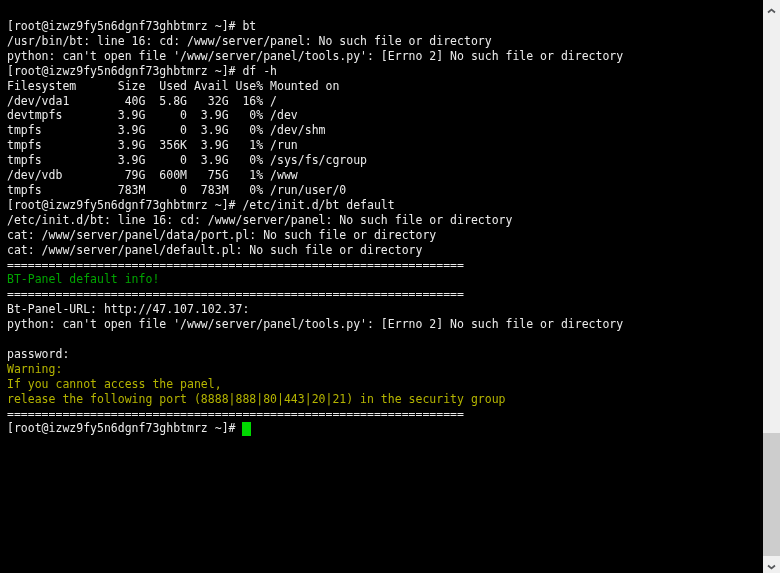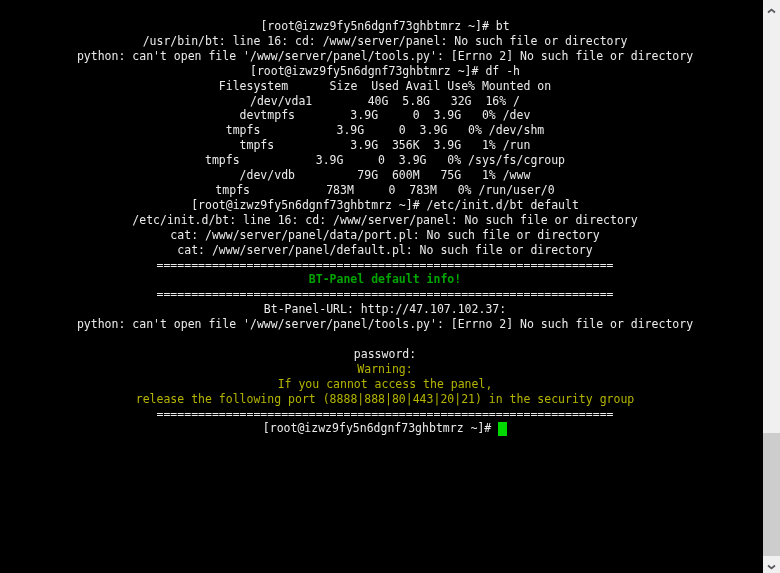--- a/index.html
+++ b/index.html
@@ -6,39 +6,38 @@
   html, body {
     margin: 0; padding: 0;
     width: 780px; height: 573px;
     overflow: hidden;
     background: #000;
   }
   .window {
     position: relative;
     width: 780px; height: 573px;
     background: var(--bg, #000);
-    text-align: center;
   }
   .terminal {
     position: absolute;
     left: 0; top: 0;
     width: 763px; height: 573px;
     background: var(--bg, #000);
     overflow: hidden;
   }
   .screen {
     padding: 19px 0 0 7px;
     font-family: "DejaVu Sans Mono", "Liberation Mono", monospace;
     font-size: 11.5px;
     line-height: 14.9px;
     white-space: pre;
     color: var(--fg, #ebebeb);
   }
   .line { min-height: 14.9px; }
-  .c-green  { color: var(--green, #00a400); font-weight: bold; }
+  .c-green  { color: var(--green, #00a400); }
   .c-yellow { color: var(--yellow, #b4b400); }
   .cursor {
     display: inline-block;
     width: 9px; height: 14px;
     margin-left: 0px;
     background: var(--cursor, #00d800);
     vertical-align: bottom;
   }
   .scrollbar {
     position: absolute;

